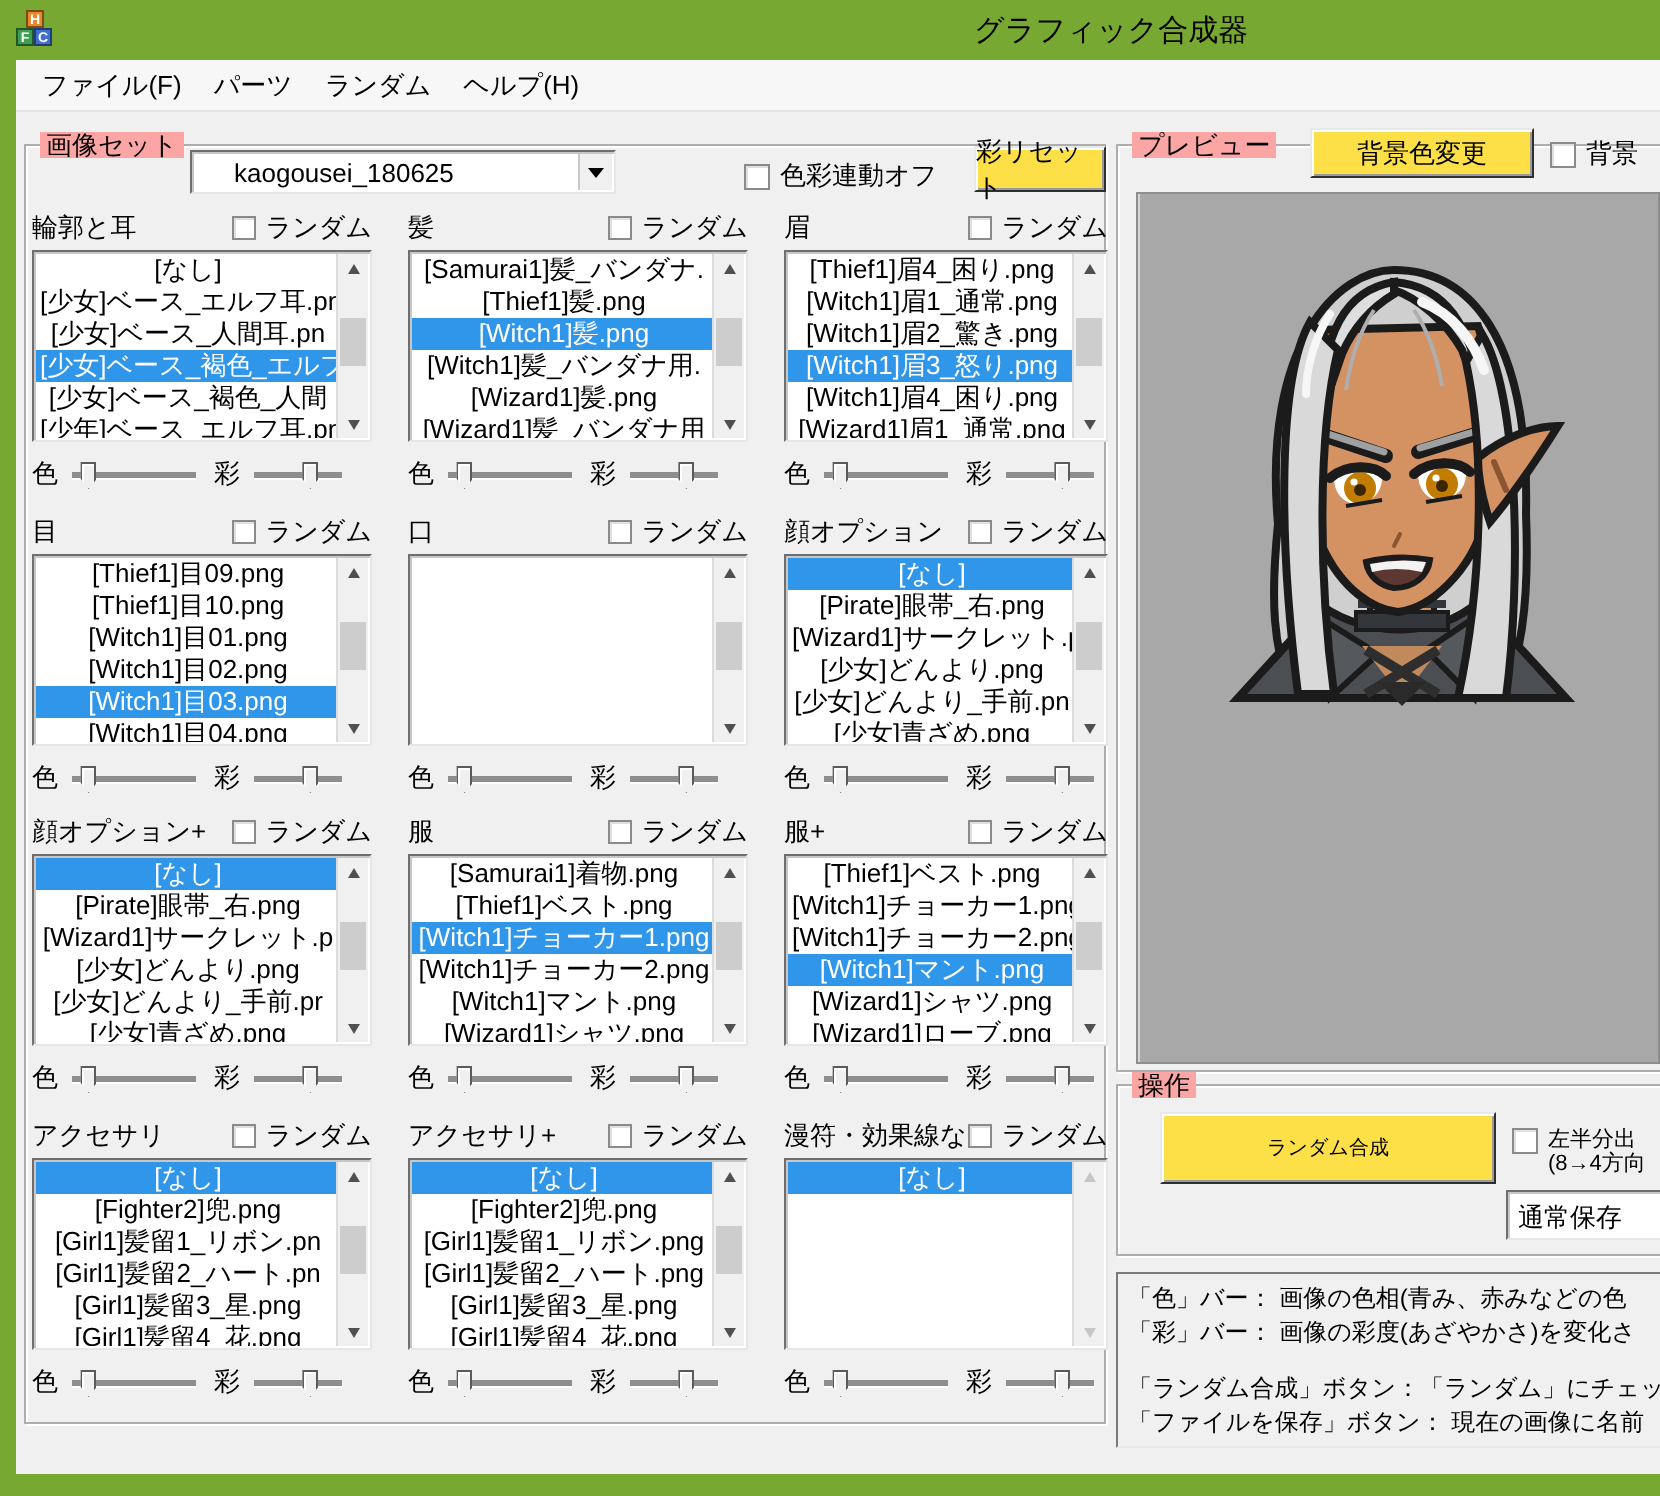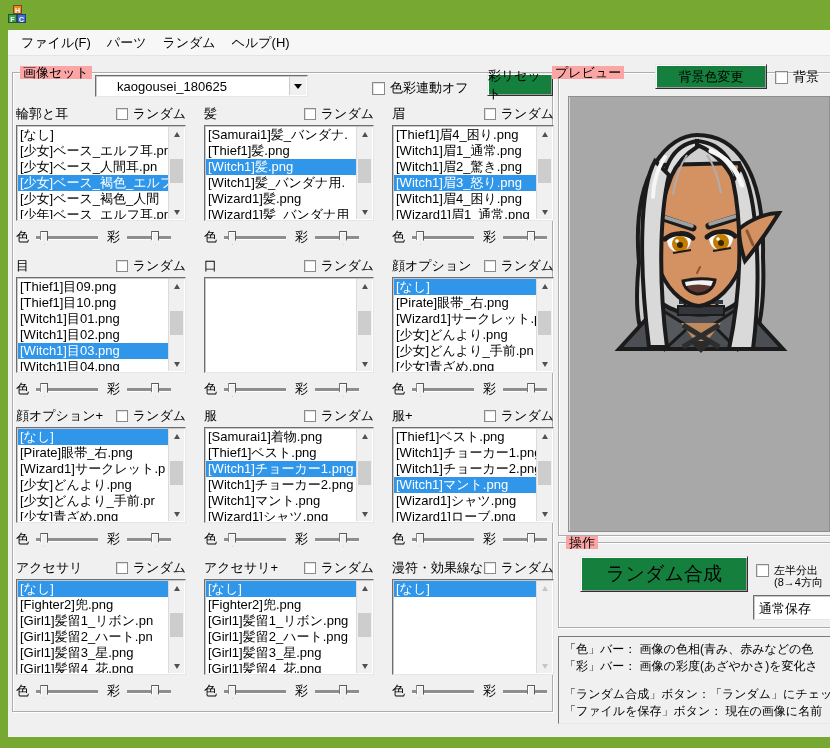--- a/index.html
+++ b/index.html
@@ -18,21 +18,21 @@
   
   #menubar { position:absolute; left:8px; top:30px; width:822px; height:26px; background:#f7f7f7; border-bottom:1px solid #e4e4e4; display:flex; align-items:center; padding-left:5px; }
   .menu-item { font-size:13px; padding:3px 8px; cursor:default; }
 
   
   #client { position:absolute; left:8px; top:56px; width:822px; height:681px; background:#f0f0f0; overflow:hidden; }
 
   .groupbox { position:absolute; border:1px solid #adadad; box-shadow:1px 1px 0 #ffffff, inset 1px 1px 0 #ffffff; }
   .grouplabel { position:absolute; font-size:13px; background:#fca5a5; padding:0 3px; line-height:13px; }
 
-  .btn3d { background:#15803d; border:1px solid; border-color:#e9e9e9 #2f2f2f #2f2f2f #e9e9e9; box-shadow:inset 1px 1px 0 #ffffff, inset -1px -1px 0 #9b9b9b; font-size:13px; display:flex; align-items:center; justify-content:center; cursor:default; }
+  .btn3d { background:#fde047; border:1px solid; border-color:#e9e9e9 #2f2f2f #2f2f2f #e9e9e9; box-shadow:inset 1px 1px 0 #ffffff, inset -1px -1px 0 #9b9b9b; font-size:13px; display:flex; align-items:center; justify-content:center; cursor:default; }
 
   .sunken { background:#ffffff; border:1px solid; border-color:#6e6e6e #e6e6e6 #e6e6e6 #6e6e6e; box-shadow:inset 1px 1px 0 rgba(0,0,0,.22); }
 
   .cb { width:13px; height:13px; background:#fff; border:1px solid #8a8a8a; box-shadow:inset 1px 1px 0 rgba(0,0,0,.12); flex:none; }
 
   
   #imageset-box { left:4px; top:16px; width:541px; height:640px; }
   #imageset-label { left:12px; top:10px; }
   #imageset-combo { position:absolute; left:87px; top:19px; width:213px; height:22px; }
   #imageset-combo .val { position:absolute; left:4px; top:3px; font-size:13px;margin-left:17px; }
@@ -42,21 +42,21 @@
   #colorlink { position:absolute; left:364px; top:23px; display:flex; gap:5px; align-items:center; font-size:13px; }
   #sat-reset-btn { position:absolute; left:479px; top:17px; width:66px; height:23px; }
 
   
   #parts-grid { position:absolute; left:8px; top:50px; display:grid; grid-template-columns:170px 170px 162px; column-gap:18px; grid-template-rows:152px 150px 152px 140px; }
   .pgroup { position:relative; }
   .phead { display:flex; justify-content:space-between; align-items:center; height:16px; font-size:13px; }
   .rand { display:flex; gap:5px; align-items:center; font-size:13px; }
   .rand .cb { width:12px; height:12px; }
   .plist { position:relative; margin-top:3px; height:96px; }
-  .plist-items { position:absolute; left:1px; top:1px; right:17px; bottom:1px; overflow:hidden; }
+  .plist-items { position:absolute; left:1px; top:1px; right:17px; bottom:1px; overflow:hidden;text-align:center; }
   .item { height:16px; line-height:16px; font-size:13px; white-space:nowrap; padding-left:2px; cursor:default; }
   .item.sel { background:#2f96ea; color:#fff; }
   .sb { position:absolute; top:1px; right:1px; bottom:1px; width:16px; background:#f0f0f0; border-left:1px solid #dcdcdc; }
   .sb .up,.sb .dn { position:absolute; left:0; width:15px; height:14px; display:flex; align-items:center; justify-content:center; }
   .sb .up { top:0; } .sb .dn { bottom:0; }
   .sb .tri-up { border-bottom-color:#505050; border-left-width:3.5px; border-right-width:3.5px; border-bottom-width:5px; }
   .sb .tri-dn { border-top-color:#505050; border-left-width:3.5px; border-right-width:3.5px; border-top-width:5px; }
   .sb .thumb { position:absolute; left:1px; top:32px; width:13px; height:24px; background:#cdcdcd; }
   .sb.disabled .tri-up { border-bottom-color:#c6c6c6; }
   .sb.disabled .tri-dn { border-top-color:#c6c6c6; }
@@ -64,28 +64,28 @@
   .track { position:relative; height:3px; background:#8e8e8e; box-shadow:0 1px 0 #fff; }
   .track.hue { width:62px; margin-left:7px; }
   .track.sat { width:44px; margin-left:7px; }
   .sat-lb { margin-left:9px; }
   .sl-thumb { position:absolute; top:-5px; width:8px; height:14px; background:#f0f0f0; border:1px solid #5a5a5a; box-shadow:inset 1px 1px 0 #fff; clip-path:polygon(0 0,100% 0,100% 64%,50% 100%,0 64%); }
   .track.hue .sl-thumb { left:7%; }
   .track.sat .sl-thumb { left:55%; }
 
   
   #preview-box { left:550px; top:16px; width:280px; height:464px; }
-  #preview-label { left:544px; top:10px; }
+  #preview-label { left:558px; top:10px; }
   #bgcolor-btn { position:absolute; left:647px; top:8px; width:112px; height:25px; }
   #bgcheck { position:absolute; left:767px; top:12px; display:flex; gap:5px; align-items:center; font-size:13px; }
   #preview-canvas { position:absolute; left:560px; top:40px; width:262px; height:436px; background:#a8a8a8; border:1px solid #8e8e8e; box-shadow:inset 1px 0 0 #d6d6d6; }
 
   #ops-box { left:550px; top:486px; width:280px; height:86px; }
   #ops-label { left:558px; top:480px; }
-  #random-btn { position:absolute; left:572px; top:500px; width:168px; height:36px; font-size:19px; }
+  #random-btn { position:absolute; left:572px; top:500px; width:168px; height:36px; font-size:10px; }
   #lefthalf { position:absolute; left:748px; top:508px; display:flex; gap:5px; font-size:11px; }
   #lefthalf .lines { line-height:12px; white-space:nowrap; }
   #colorrand { position:absolute; left:574px; top:544px; display:flex; gap:20px; align-items:center; font-size:13px;margin-top:48px; }
   #savemode { position:absolute; left:745px; top:539px; width:90px; height:25px; }
   #savemode .val { position:absolute; left:5px; top:4px; font-size:13px; white-space:nowrap; }
 
   #help-box { position:absolute; left:550px; top:580px; width:281px; height:88px; background:#f0f0f0; border:1px solid; border-color:#7a7a7a #e8e8e8 #e8e8e8 #7a7a7a; padding:4px 0 0 5px; font-size:12px; line-height:17px; }
   #help-box .para2 { margin-top:11px; }
   #help-box div { white-space:nowrap; }
 </style>
@@ -93,20 +93,21 @@
 <body>
 
 <div id="window">
 
   <div id="titlebar">
     <div id="app-icon">
       <div class="blk b1">H</div>
       <div class="blk b2">F</div>
       <div class="blk b3">C</div>
     </div>
+    <div id="window-title">グラフィック合成器</div>
   </div>
 
   <div id="menubar">
     <span class="menu-item">ファイル(F)</span>
     <span class="menu-item">パーツ</span>
     <span class="menu-item">ランダム</span>
     <span class="menu-item">ヘルプ(H)</span>
   </div>
 
   <div id="client">

